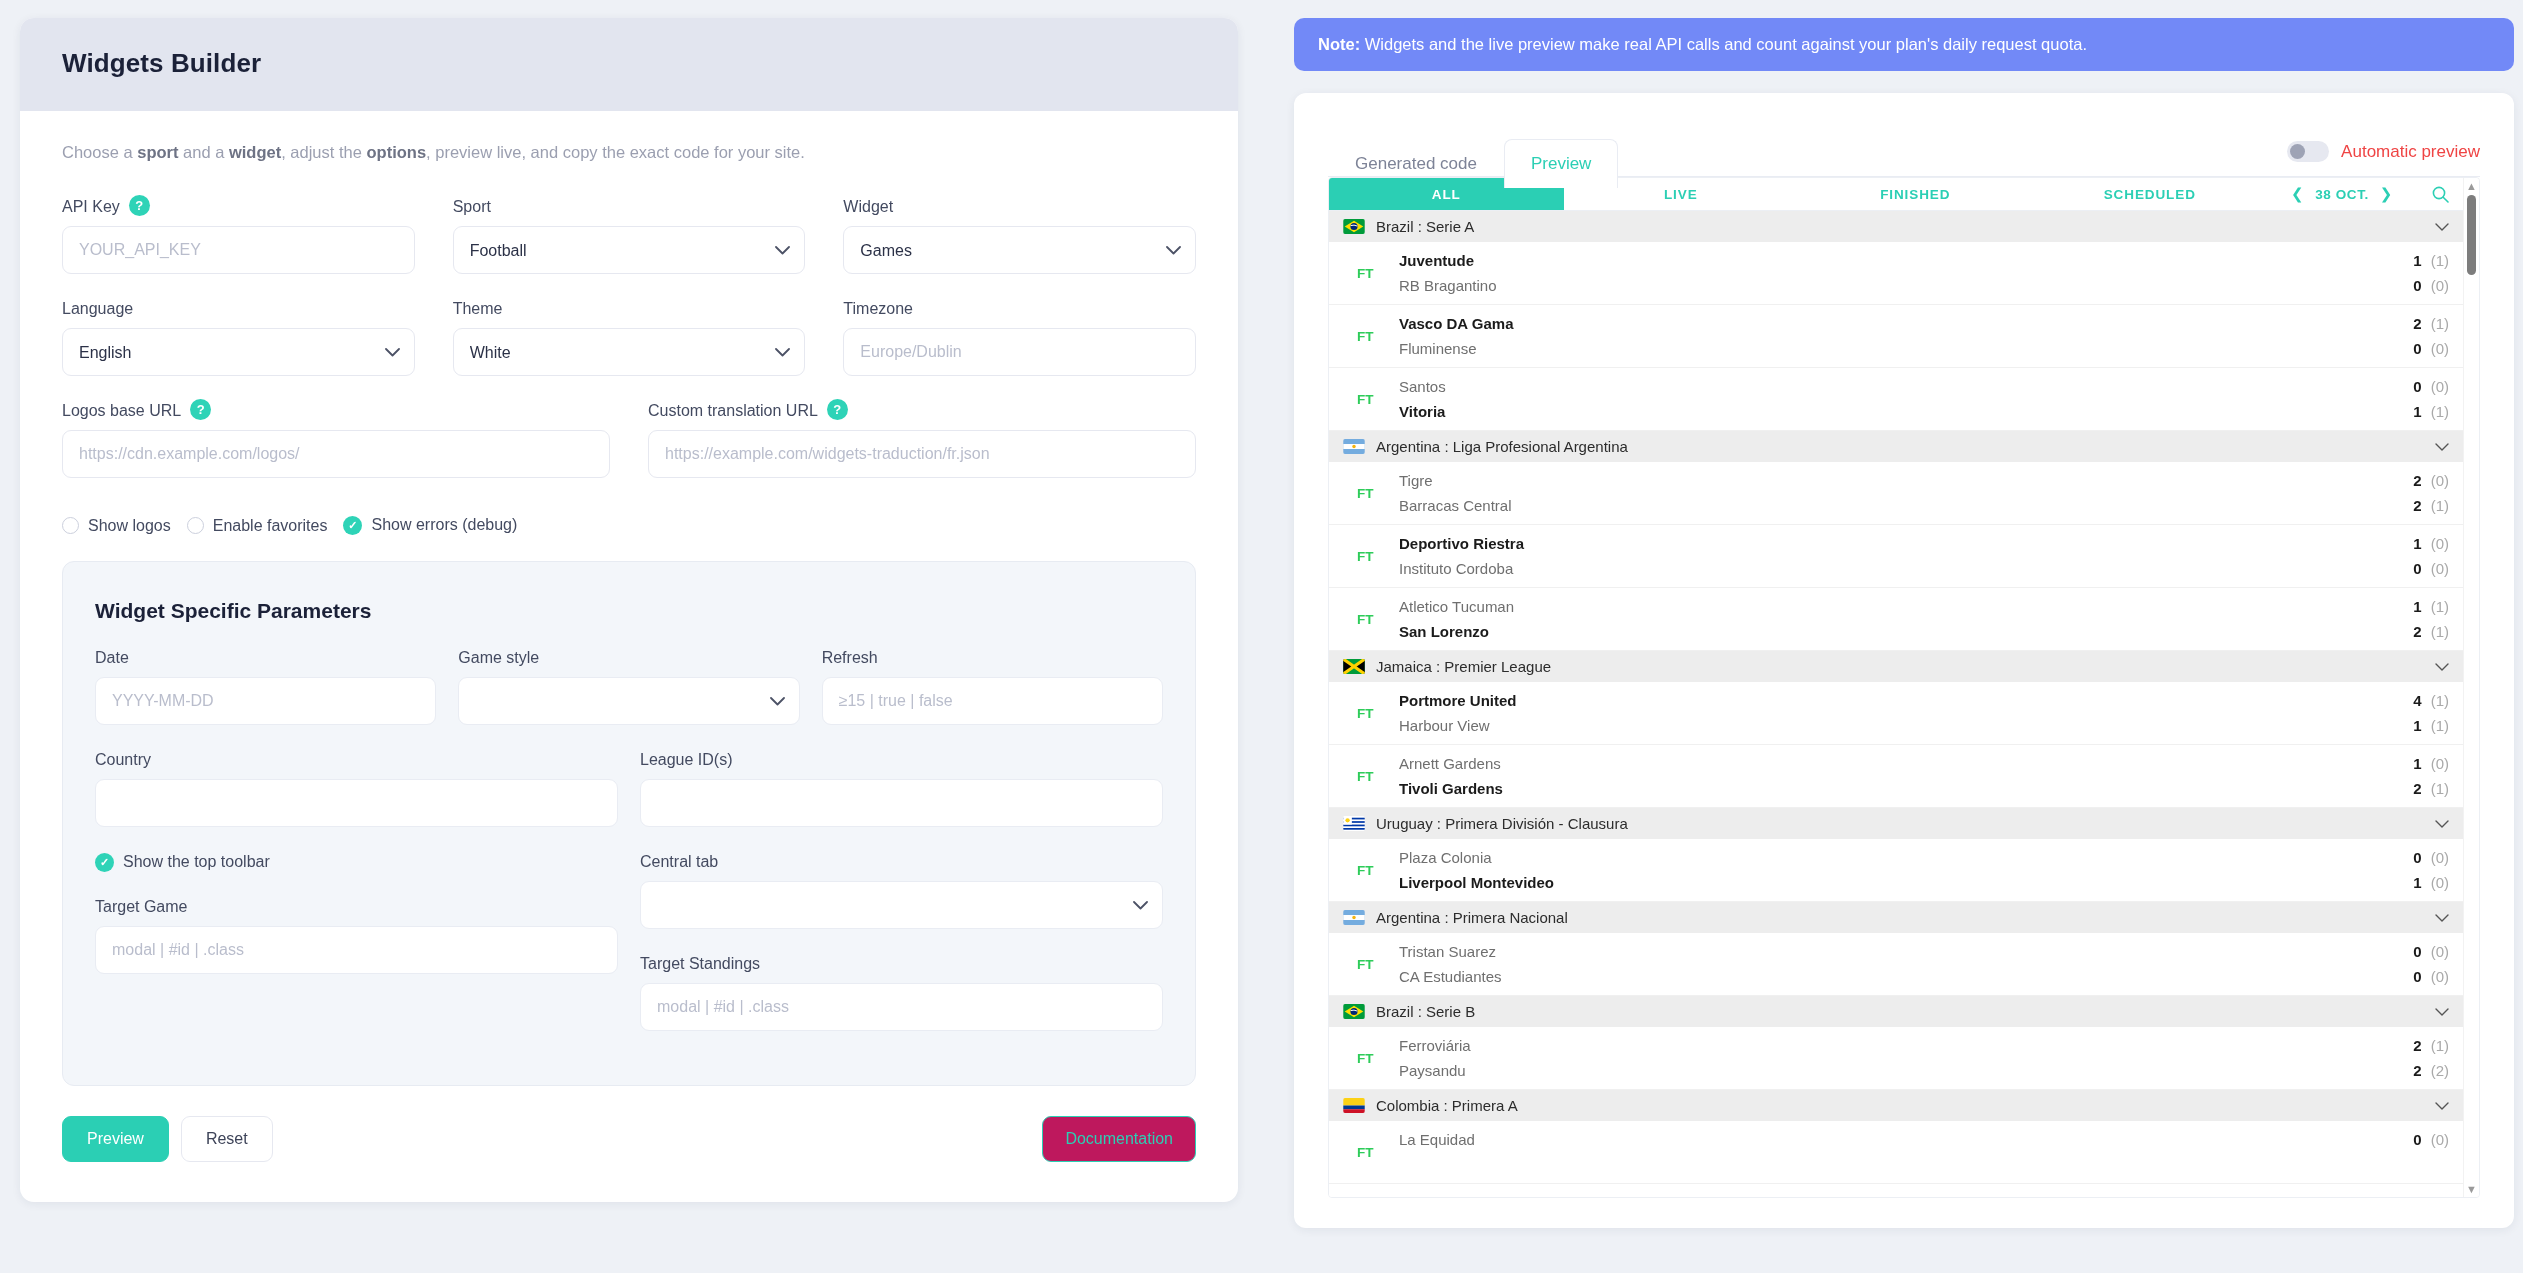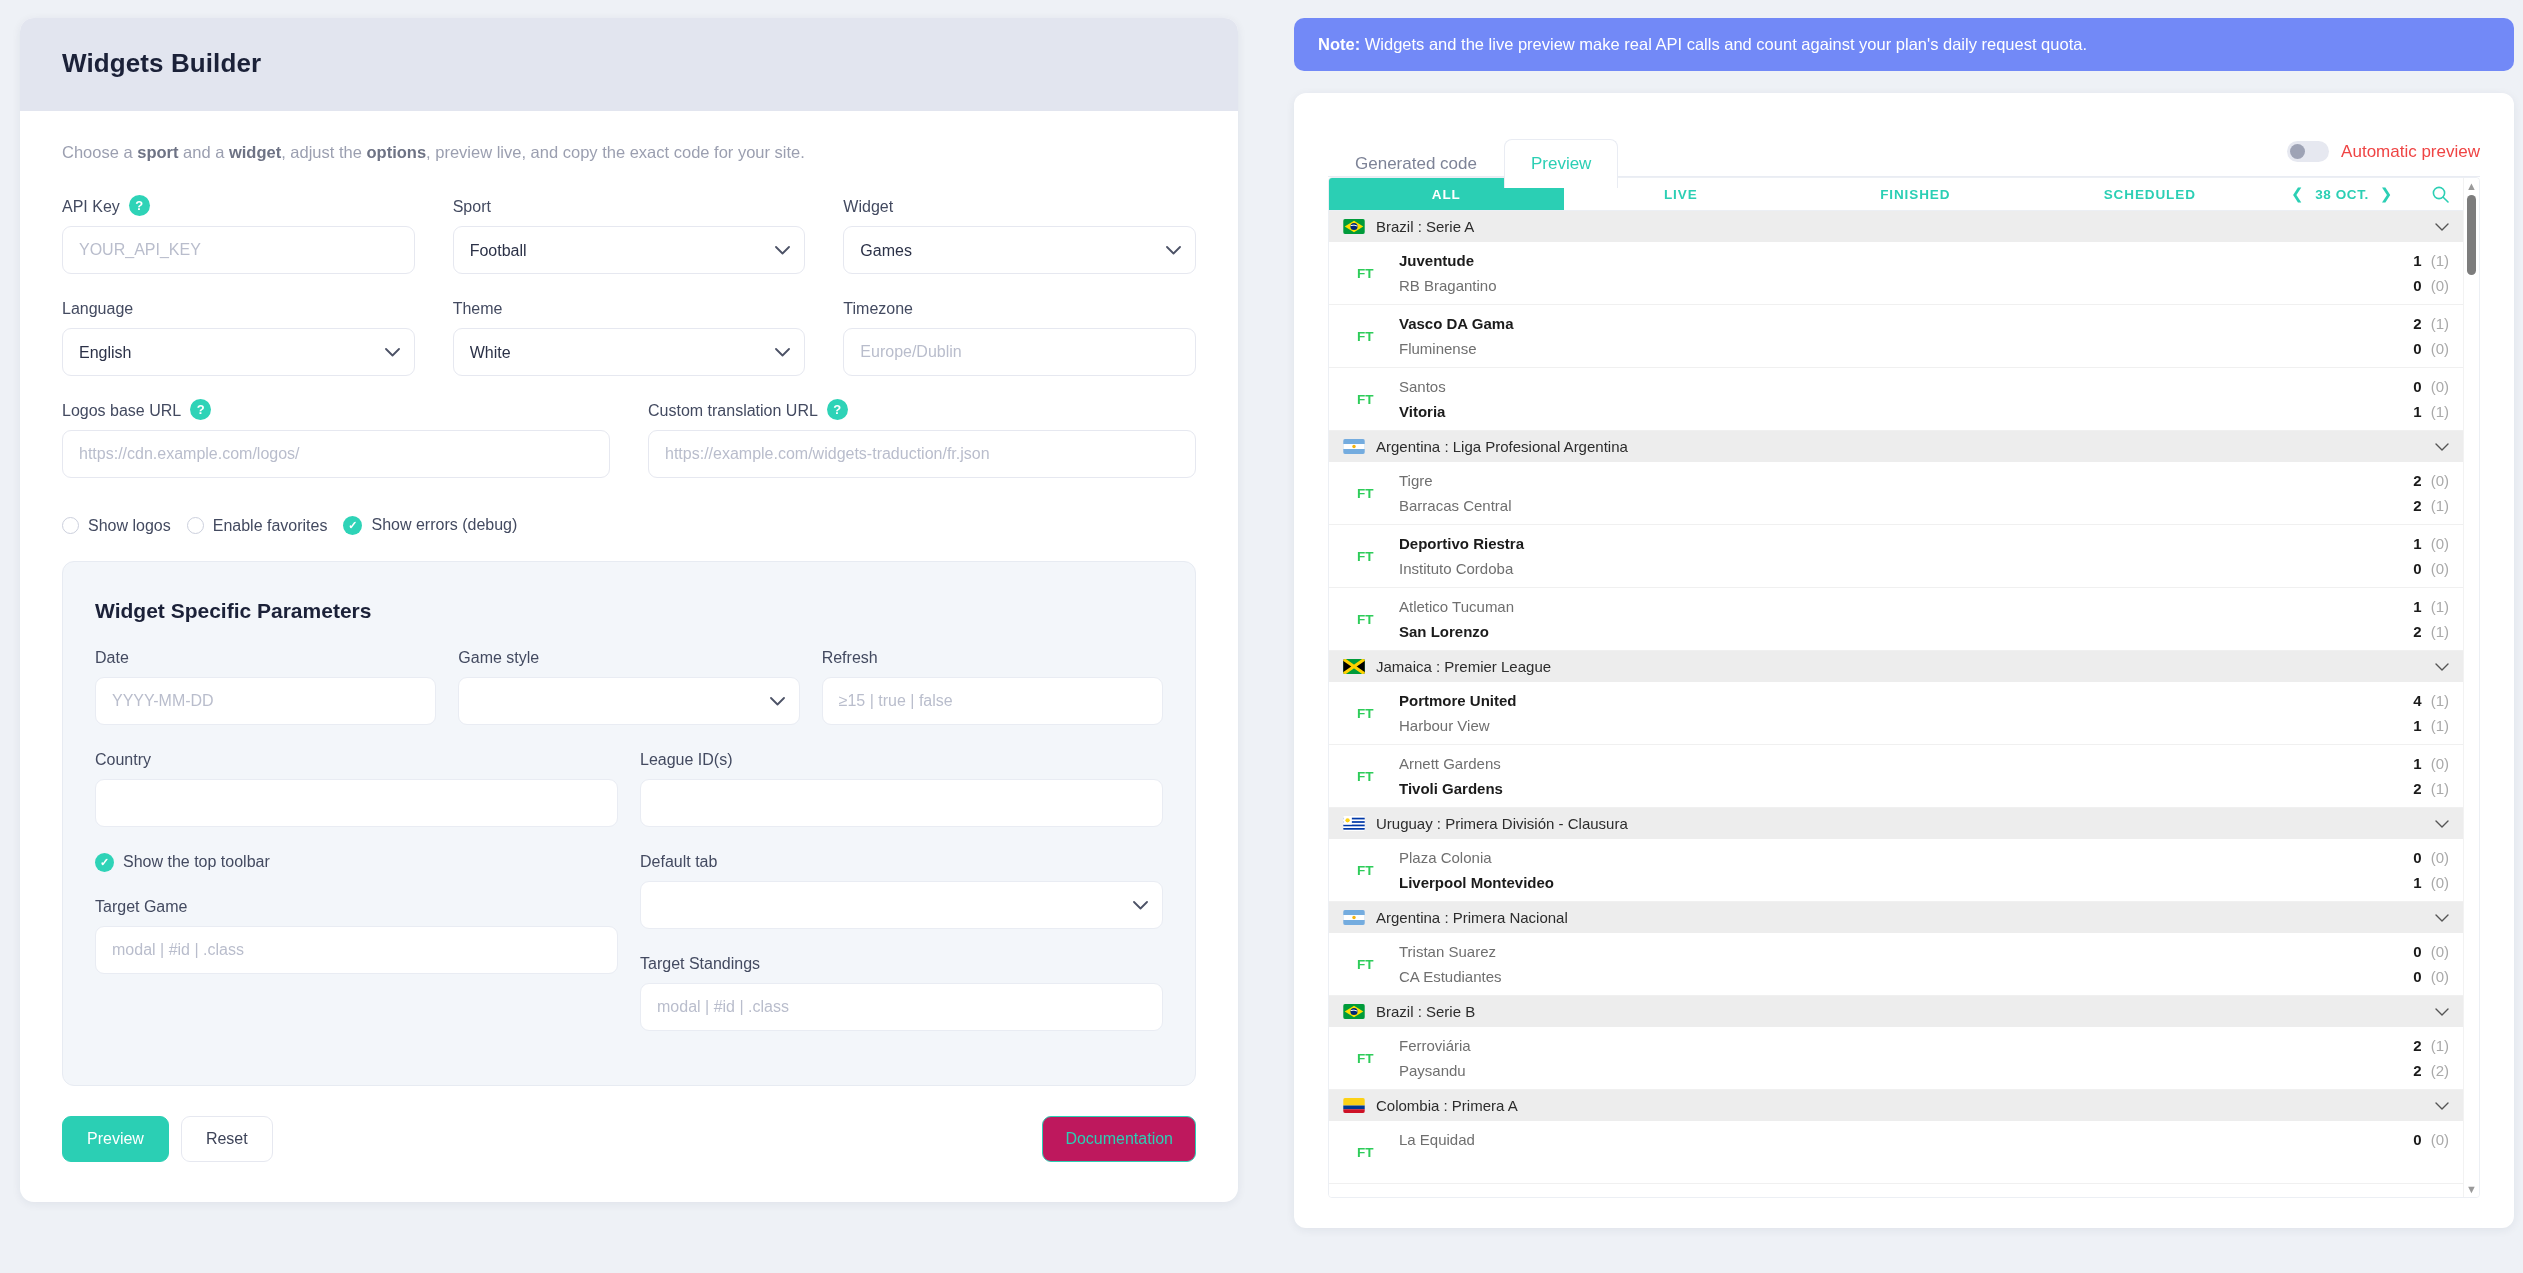--- a/index.html
+++ b/index.html
@@ -594,21 +594,21 @@
 
             <div>
               <div class="field">
                 <div class="flabel">
                   <span>League ID(s)</span>
                 </div>
                 <input class="inp" type="text" style="">
               </div>
               <div class="field">
                 <div class="flabel">
-                  <span>Default tab</span>
+                  <span>Central tab</span>
                 </div>
                 <div class="selwrap">
                   <select class="sel"><option></option></select>
                   <span class="chev">
                     <svg width="15" height="9" viewBox="0 0 15 9">
                         <path d="M1 1l6.5 6.5L14 1" fill="none" stroke="#4c5266" stroke-width="1.8" stroke-linecap="round" stroke-linejoin="round"></path>
                       </svg>
                   </span>
                 </div>
               </div>

